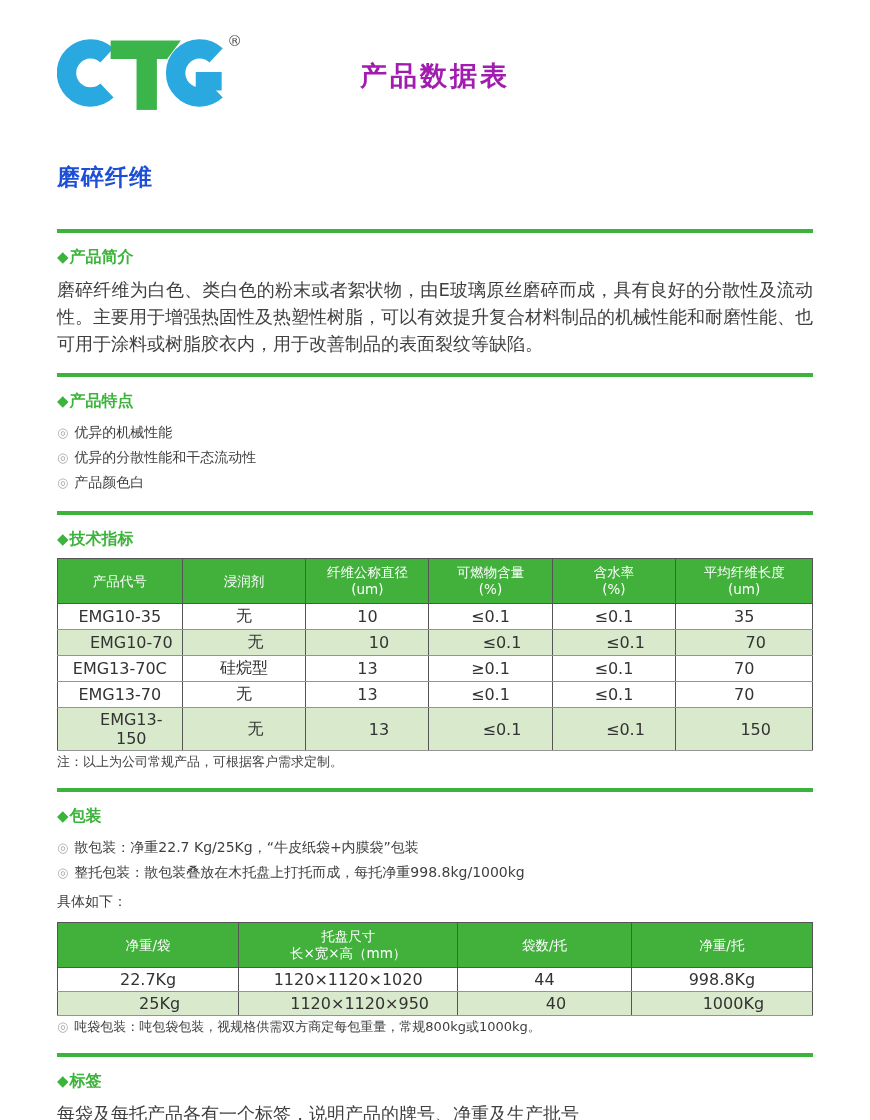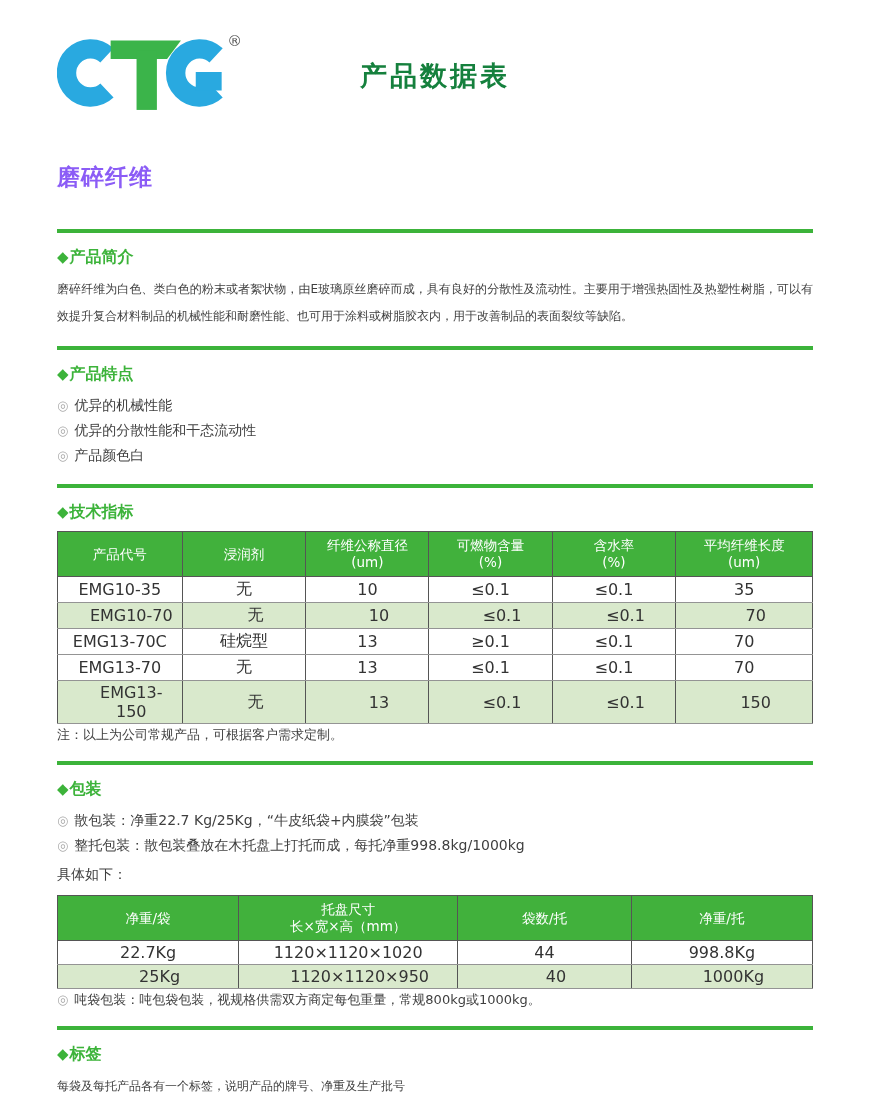--- a/index.html
+++ b/index.html
@@ -10,34 +10,34 @@
     color:#3c3c3c;
   }
   .page { position:relative; width:870px; height:1120px; background:#fff; overflow:hidden; }
 
   
   .hdr { position:relative; height:118px; }
   .logo { position:absolute; left:57px; top:28px; }
   .doc-title {
     position:absolute; left:0; right:0; top:58px;
     text-align:center; font-size:27px; font-weight:bold;
-    color:#15803d; letter-spacing:3px;
+    color:#a21caf; letter-spacing:3px;
   }
 
   .content { padding:0 57px; }
 
-  .product-title { margin-top:44px; font-size:23px; font-weight:bold; color:#8b5cf6; letter-spacing:1px; }
+  .product-title { margin-top:44px; font-size:23px; font-weight:bold; color:#1d4ed8; letter-spacing:1px; }
 
   .divider { height:4px; background:#3CB33A; margin-top:16px; }
   .divider.first { margin-top:36px; }
 
   .section-title { margin:14px 0 8px; font-size:16px; font-weight:bold; color:#3CB33A; }
   .diamond { margin-right:1px; font-size:15px; }
 
-  .body-text { font-size:12px; line-height:27px; color:#3f3f3f; text-align:justify; }
+  .body-text { font-size:18px; line-height:27px; color:#3f3f3f; text-align:justify; }
 
   .bullet-line { font-size:14px; line-height:25px; color:#3f3f3f; }
   .bullet-icon { color:#ababab; margin-right:6px; font-size:13px; }
 
   table { width:100%; border-collapse:collapse; margin-top:8px; table-layout:fixed; }
   th, td { border:1px solid #555; text-align:center; }
   td { border-top-color:#949494; border-bottom-color:#949494; }
   thead th {
     background:#41B13C; color:#ffffff; font-weight:normal;
     font-size:13.5px; padding:5px 2px; line-height:17px; height:40px;

